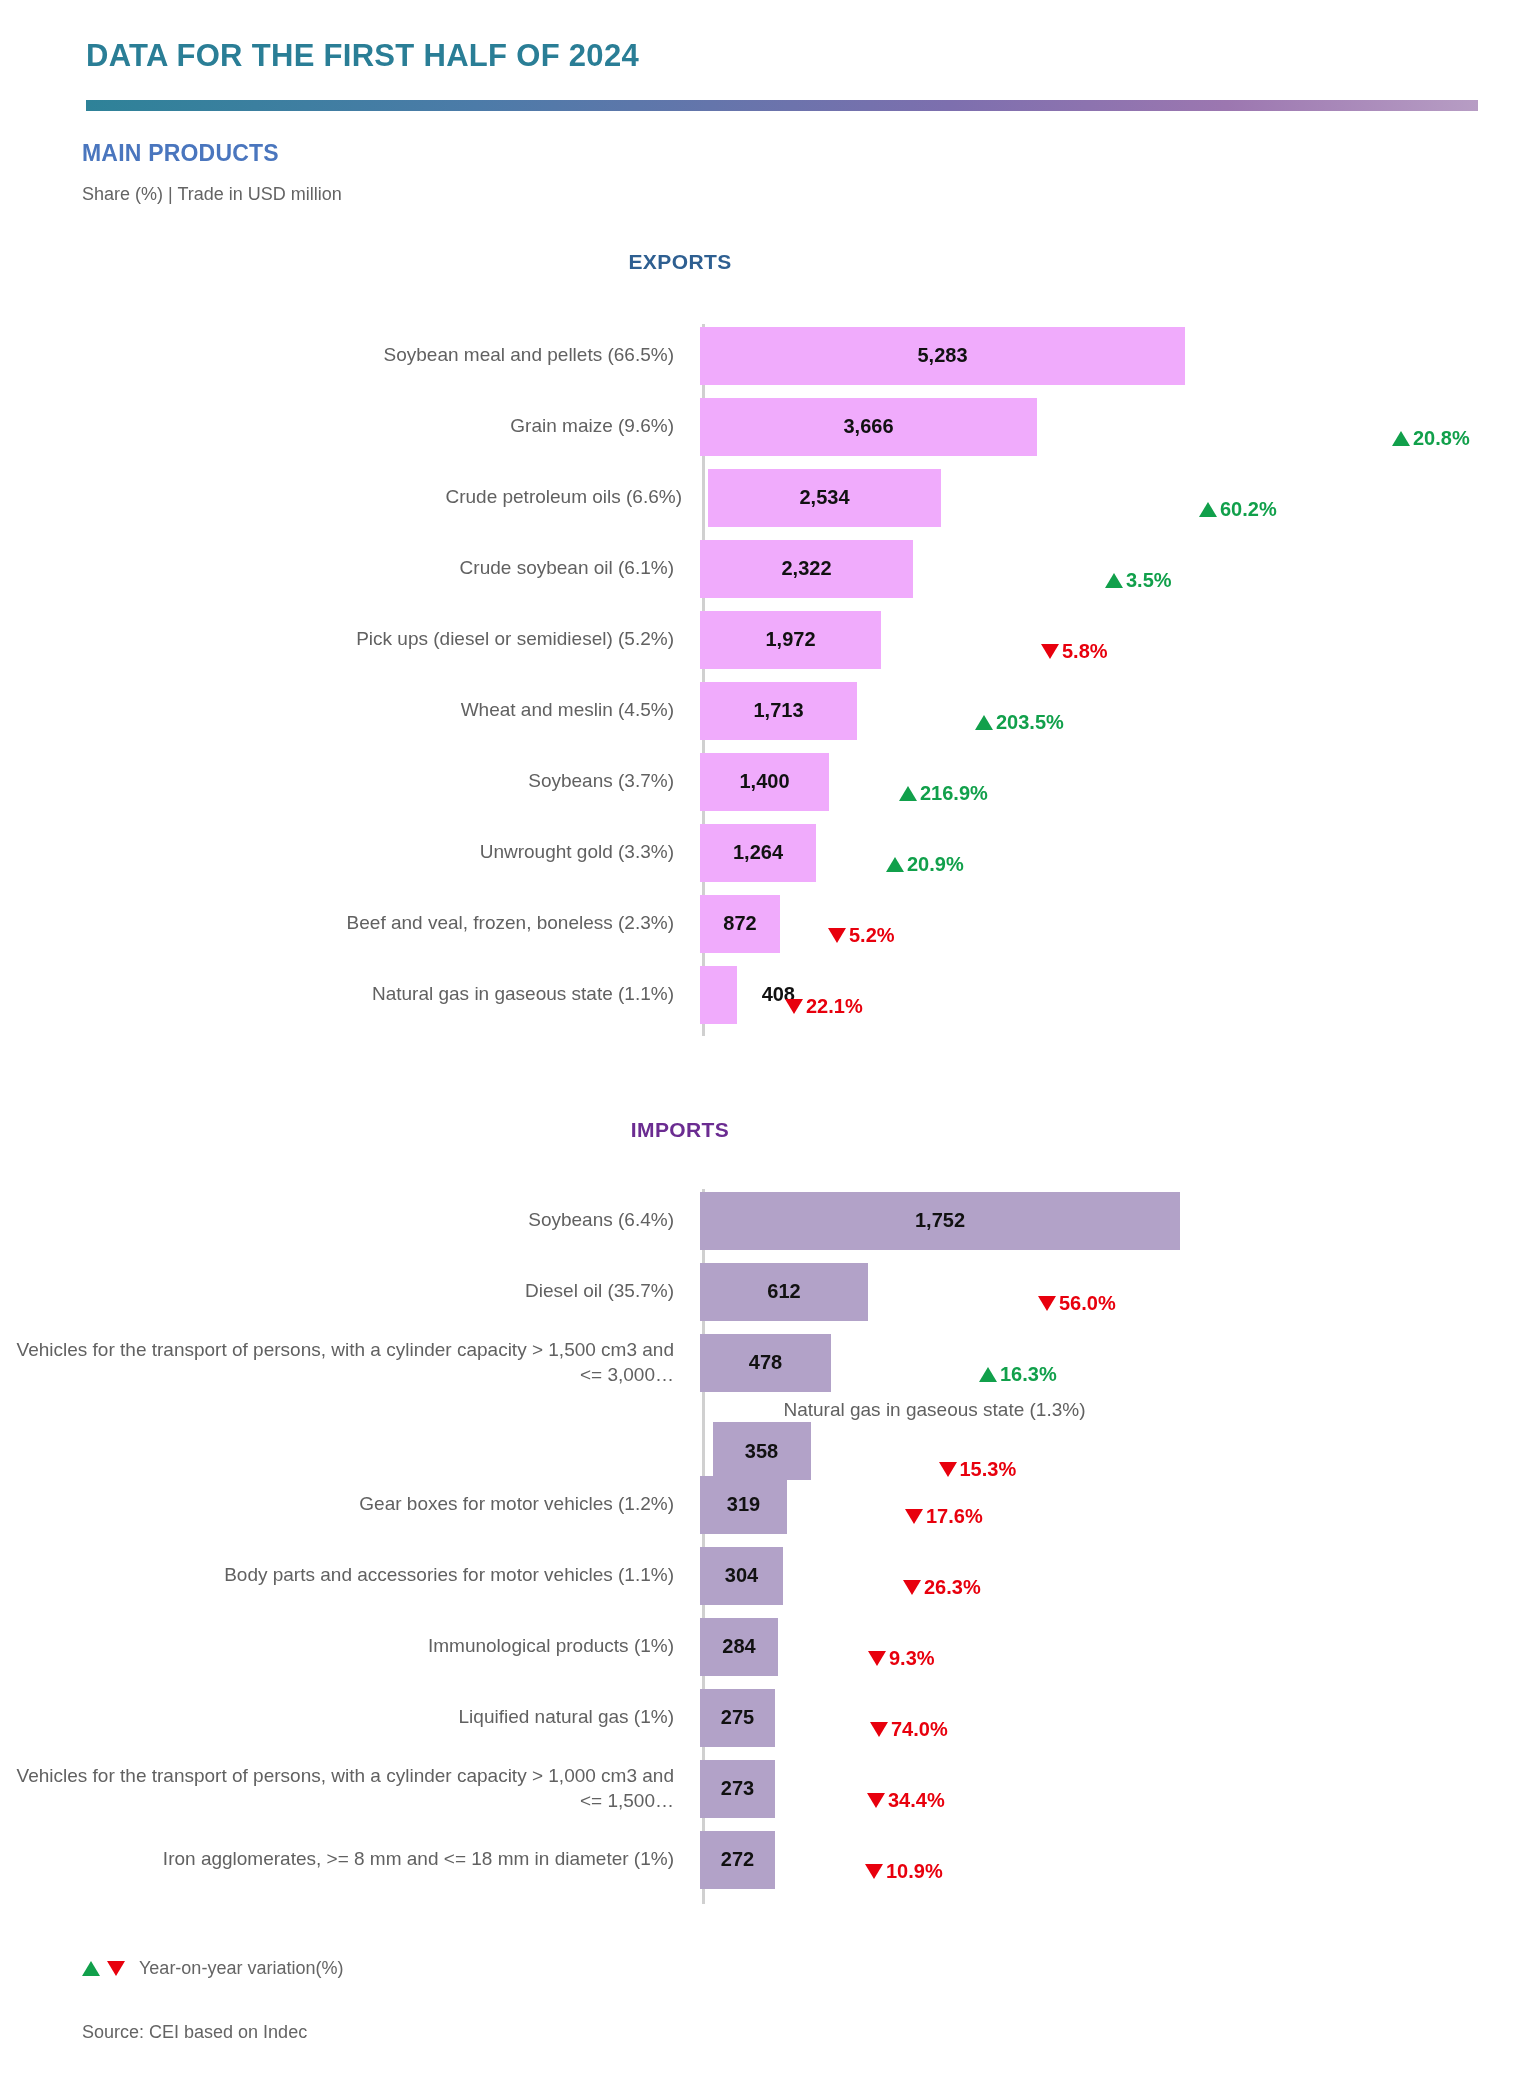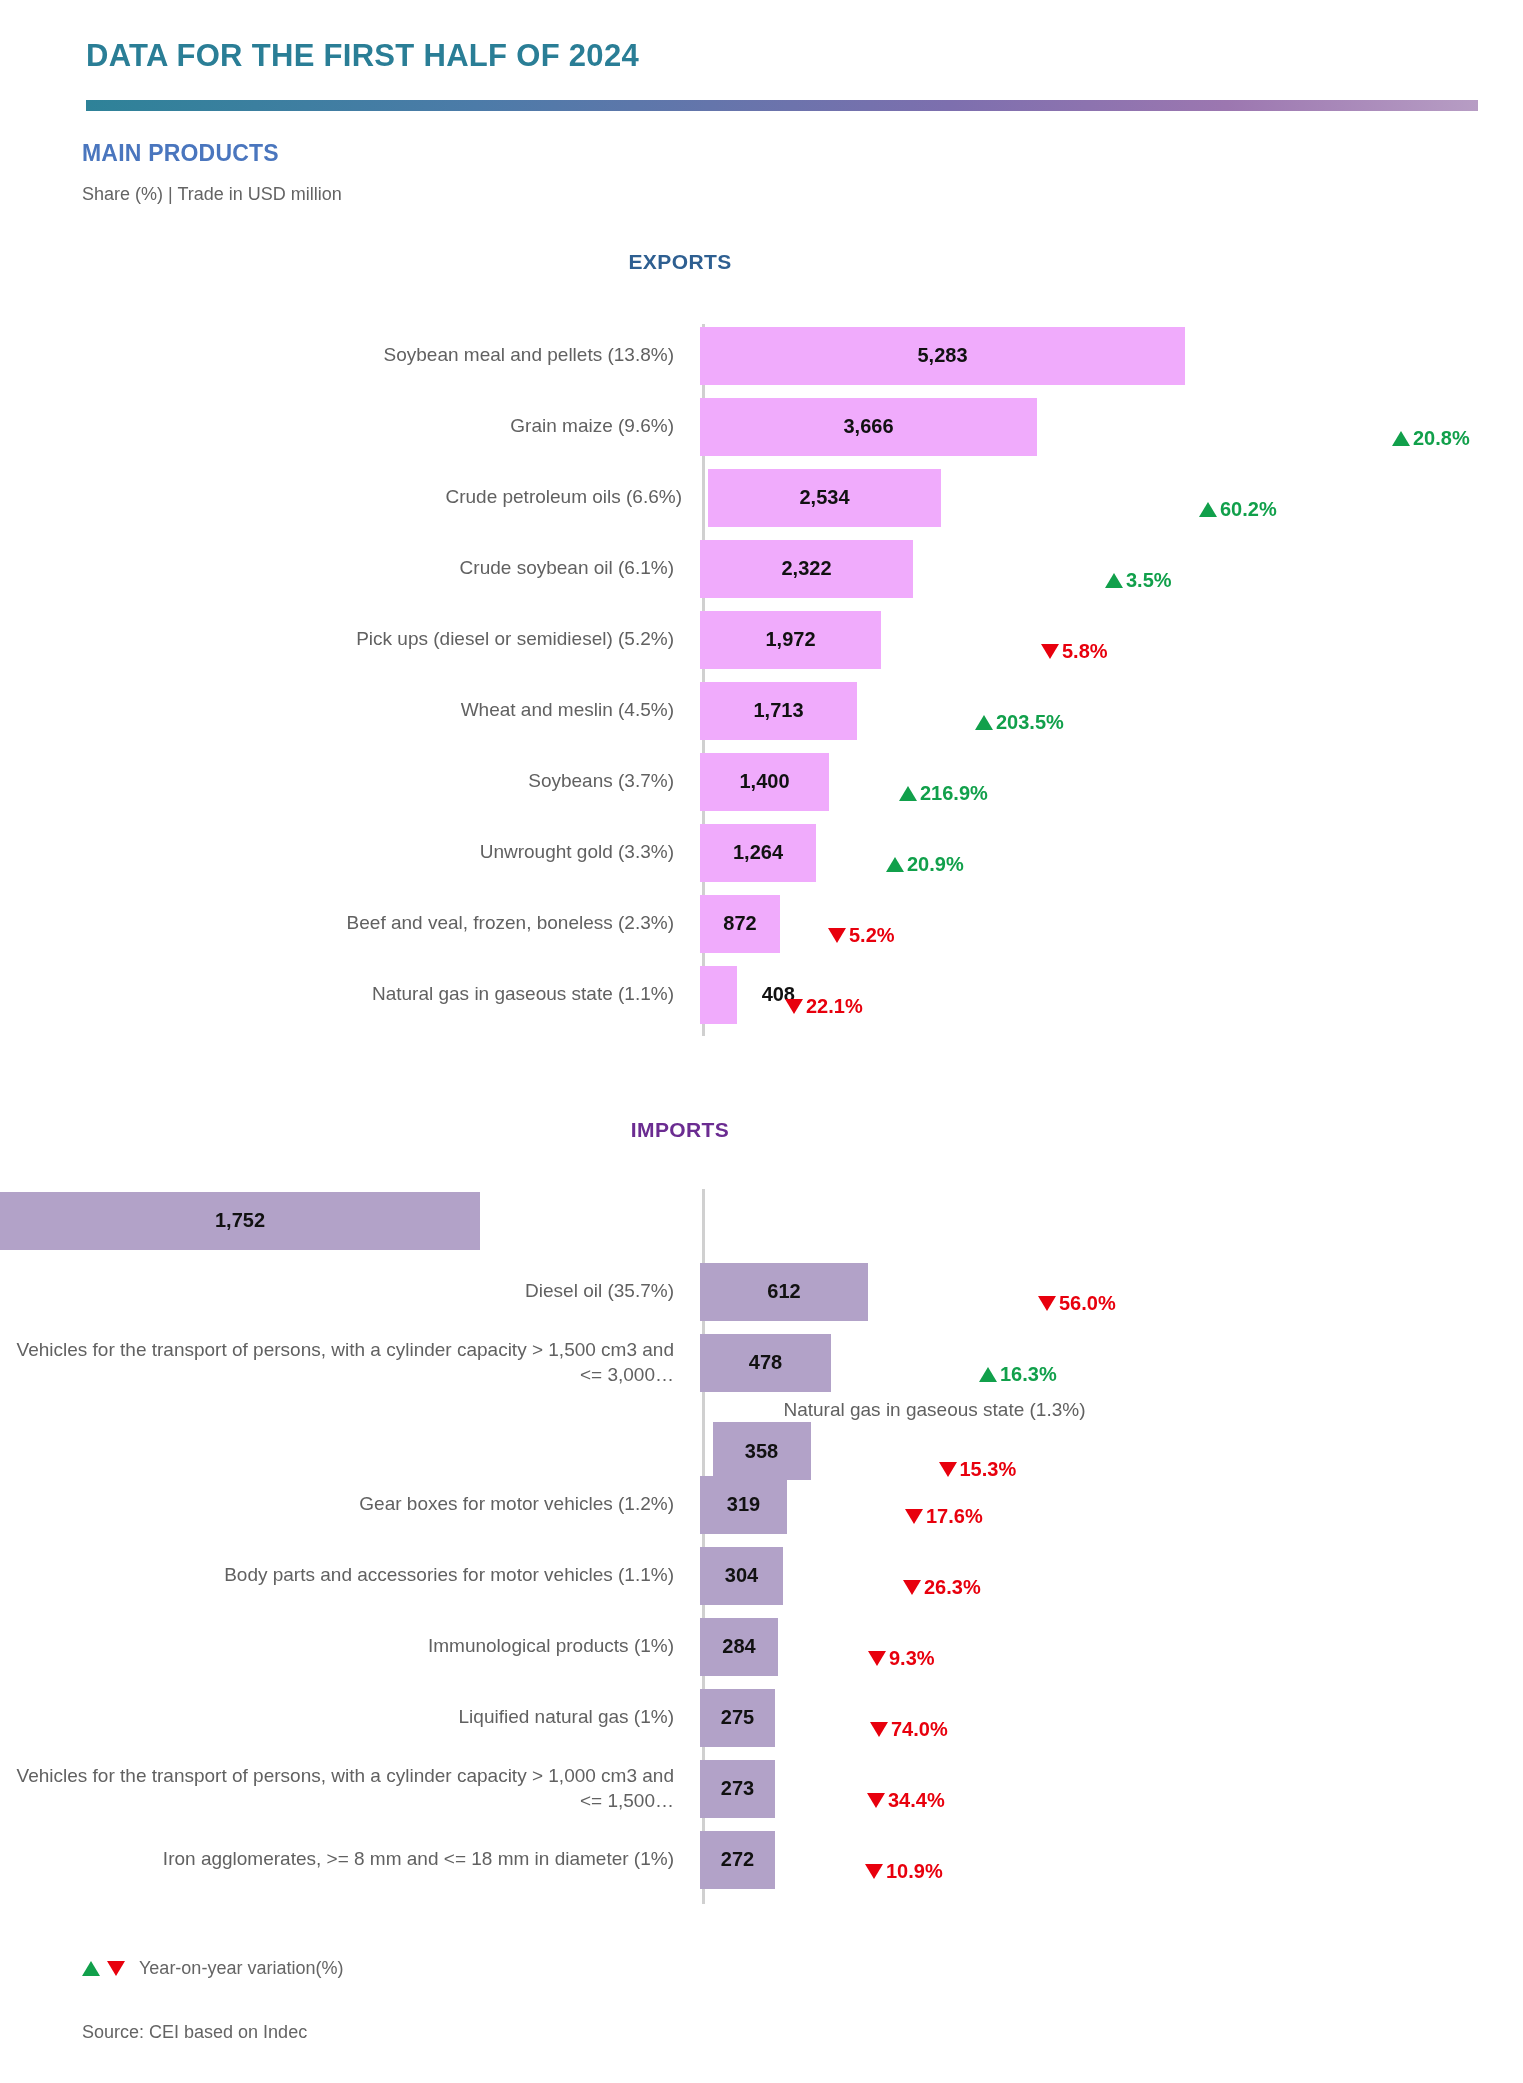--- a/index.html
+++ b/index.html
@@ -178,21 +178,21 @@
 <div class="section-subtitle">Share (%) | Trade in USD million</div>
 
 <div class="chart-heading exports">EXPORTS</div>
 <div class="chart-heading imports">IMPORTS</div>
 
 <div class="axis-line exports axis-pos"></div>
 <div class="axis-line imports axis-pos"></div>
 
 <div class="chart exports" id="chart-exports">
     <div class="row" style="height: 71px;">
-      <div class="row-label">Soybean meal and pellets (13.8%)</div>
+      <div class="row-label">Soybean meal and pellets (66.5%)</div>
       <div class="bar-zone">
         <div class="bar blue" style="width: 485px;">
           <span class="bar-value">5,283</span>
         </div>
       </div>
     </div>
     <div class="row" style="height: 71px;">
       <div class="row-label">Grain maize (9.6%)</div>
       <div class="bar-zone">
         <div class="bar blue" style="width: 337px;">
@@ -296,20 +296,21 @@
         </div>
         <div class="variation down" style="left: 85px; top: 36px;">
           <span class="tri down"></span>
           <span>22.1%</span>
         </div>
       </div>
     </div>
   </div>
 <div class="chart imports" id="chart-imports">
     <div class="row" style="height: 71px;">
+      <div class="row-label">Soybeans (6.4%)</div>
       <div class="bar-zone">
         <div class="bar purple" style="width: 480px;">
           <span class="bar-value">1,752</span>
         </div>
       </div>
     </div>
     <div class="row" style="height: 71px;">
       <div class="row-label">Diesel oil (35.7%)</div>
       <div class="bar-zone">
         <div class="bar purple" style="width: 168px;">

